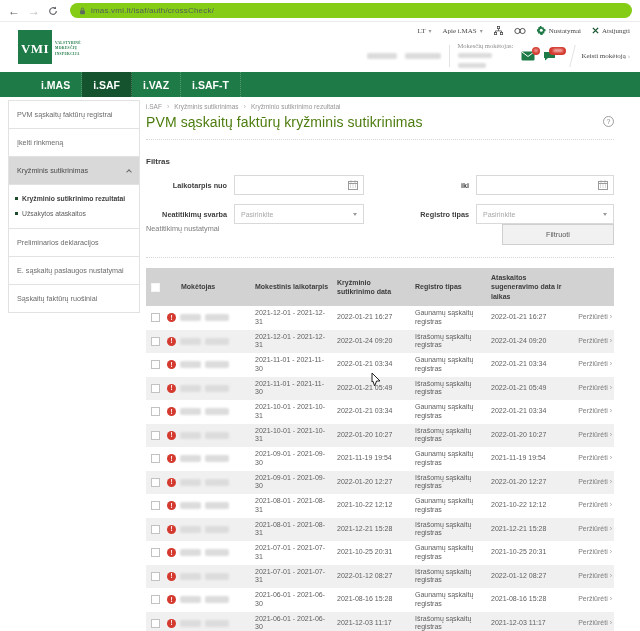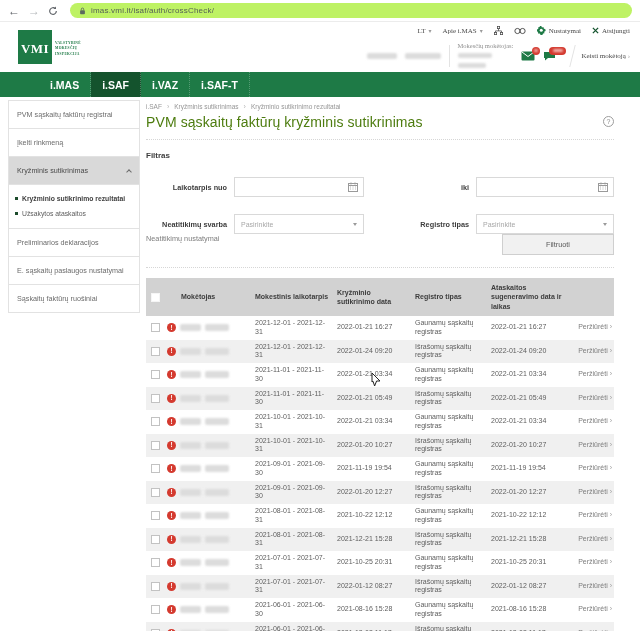--- a/index.html
+++ b/index.html
@@ -4,21 +4,21 @@
 <style>
   * { margin:0; padding:0; box-sizing:border-box; }
   html,body { width:640px; height:631px; overflow:hidden; background:#fff;
     font-family:"Liberation Sans", sans-serif; color:#4a4a4a; }
 
   
   .browser-bar { height:22px; display:flex; align-items:center; gap:8px;
     padding:0 8px; background:#fff; border-bottom:1px solid #ececec; }
   .nav-arrow { font-size:12px; color:#5f6368; line-height:1; }
   .nav-arrow.fwd { color:#b5b8bb; }
-  .url-pill { flex:1; height:15px; margin-left:4px; background:#bef264;
+  .url-pill { flex:1; height:15px; margin-left:4px; background:#84cc16;
     border-radius:8px; display:flex; align-items:center; gap:5px; padding:0 9px; }
   .url-text { font-size:8px; color:#556056; letter-spacing:.2px; }
 
   
   .app-header { height:50px; display:flex; padding:5px 16px 4px 18px; position:relative;font-family:Liberation Serif, serif; }
   .logo-box { display:flex; margin-top:3px; }
   .logo-square { width:34px; height:34px; background:#1e7a46; color:#fff;
     font-size:13px; font-weight:700; display:flex; align-items:flex-end; justify-content:center;
     padding-bottom:7px; letter-spacing:.5px; }
   .logo-sub { display:flex; flex-direction:column; justify-content:center; margin-left:3px; }
@@ -36,21 +36,21 @@
   .badge-wrap { position:relative; display:inline-flex; }
   .red-dot { position:absolute; top:-4px; right:-5px; width:8px; height:8px;
     background:#d43a2f; border-radius:50%; display:flex; align-items:center; justify-content:center; }
   .red-dot .blur { width:4px; height:3px; background:#f3b6b2; filter:blur(.8px); }
   .red-pill { position:absolute; top:-4px; right:-10px; width:17px; height:8px;
     background:#d43a2f; border-radius:5px; display:flex; align-items:center; justify-content:center; }
   .red-pill .blur { width:10px; height:3px; background:#f3b6b2; filter:blur(.8px); }
   .change-payer { font-size:7px; color:#4a4a4a; white-space:nowrap; }
 
   
-  .main-nav { height:25px; background:#1e7a46; display:flex; align-items:stretch; padding-left:39px; }
+  .main-nav { height:25px; background:#1e7a46; display:flex; align-items:stretch; padding-left:30px; }
   .nav-tab { color:#fff; font-size:10.5px; font-weight:700; display:flex; align-items:center;
     padding:0 11px; border-right:1px dotted rgba(255,255,255,.25); }
   .nav-tab.active { background:#14532d; }
 
   
   .content-row { display:flex; height:534px; }
   .sidebar { width:132px; margin-left:8px; margin-top:3px; }
   .side-item { border:1px solid #e2e2e2; border-top:none; font-size:7.2px; color:#6b6b6b;
     padding:9px 8px; line-height:1.25; position:relative; background:#fff; }
   .side-item:first-child { border-top:1px solid #e2e2e2; }
@@ -66,22 +66,22 @@
   .main { flex:1; margin-left:6px; margin-right:26px; position:relative; }
 
   .breadcrumb { margin-top:6px; font-size:6.5px; color:#969696; display:flex; gap:5px; align-items:center; }
   .crumb-sep { color:#b5b5b5; font-size:7px; }
   .title-row { display:flex; justify-content:space-between; align-items:flex-start; margin-top:4px; }
   .page-title { font-size:14px; color:#4d7c0f; font-weight:400; letter-spacing:.1px; }
   .help-circle { width:11px; height:11px; border:1px solid #9d9d9d; border-radius:50%;
     font-size:7px; color:#8a8a8a; display:flex; align-items:center; justify-content:center; margin-top:2px; }
   .dotted-rule { border-top:1px dotted #d6d6d6; margin-top:9px; }
 
-  .filtras-h { margin-top:11px; font-size:8px; font-weight:700; color:#3d3d3d; }
-  .f-row { display:flex; align-items:center; margin-top:17px;justify-content:center; }
+  .filtras-h { margin-top:17px; font-size:8px; font-weight:700; color:#3d3d3d; }
+  .f-row { display:flex; align-items:center; margin-top:9px;justify-content:center; }
   .f-label1 { width:88px; text-align:right; padding-right:7px; font-size:7.3px; font-weight:700; color:#3d3d3d; }
   .f-label2 { flex:1; text-align:right; padding-right:7px; font-size:7.3px; font-weight:700; color:#3d3d3d; }
   .f-input { width:130px; height:20px; border:1px solid #d9d9d9; background:#fff;
     display:flex; align-items:center; justify-content:flex-end; padding:0 5px; }
   .f-input.right { width:138px; }
   .f-select { width:130px; height:20px; border:1px solid #d9d9d9; background:#fff;
     display:flex; align-items:center; justify-content:space-between; padding:0 6px;
     font-size:7px; color:#a8a8a8; }
   .f-select.right { width:138px; }
   .sel-arrow { width:0; height:0; border-left:2.5px solid transparent; border-right:2.5px solid transparent;

